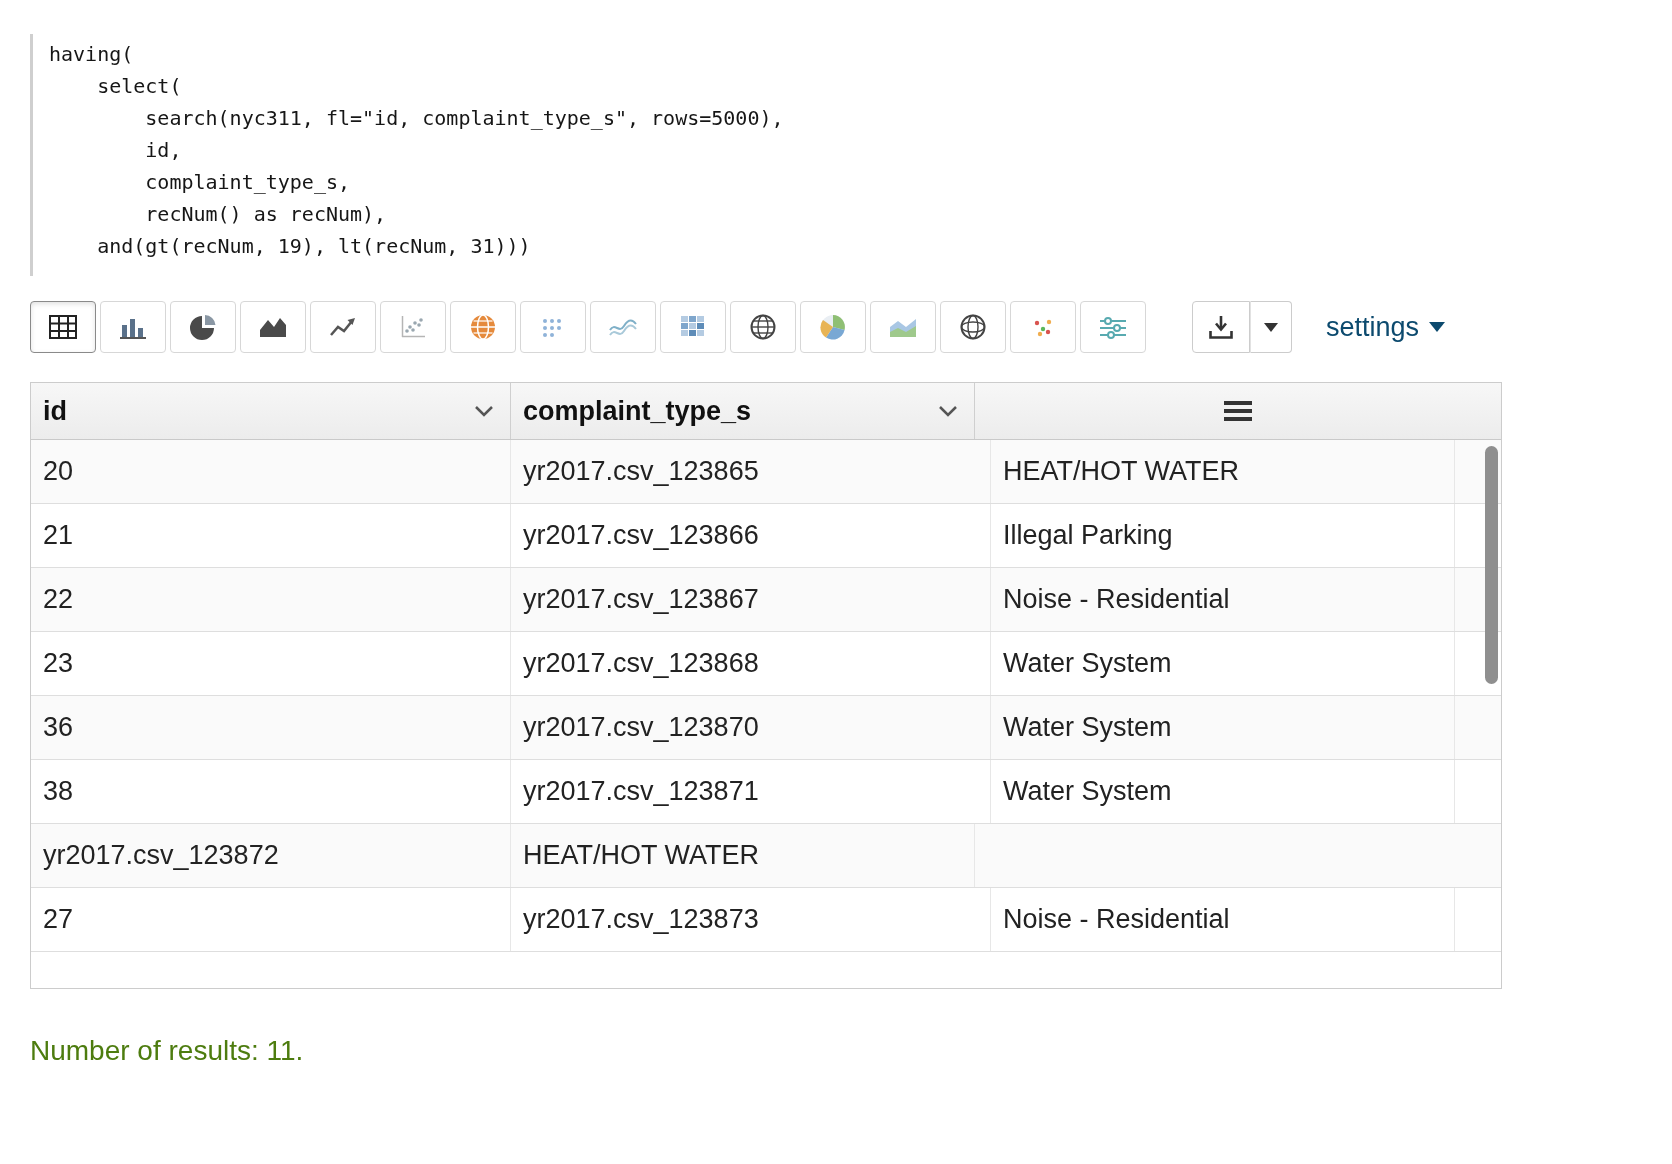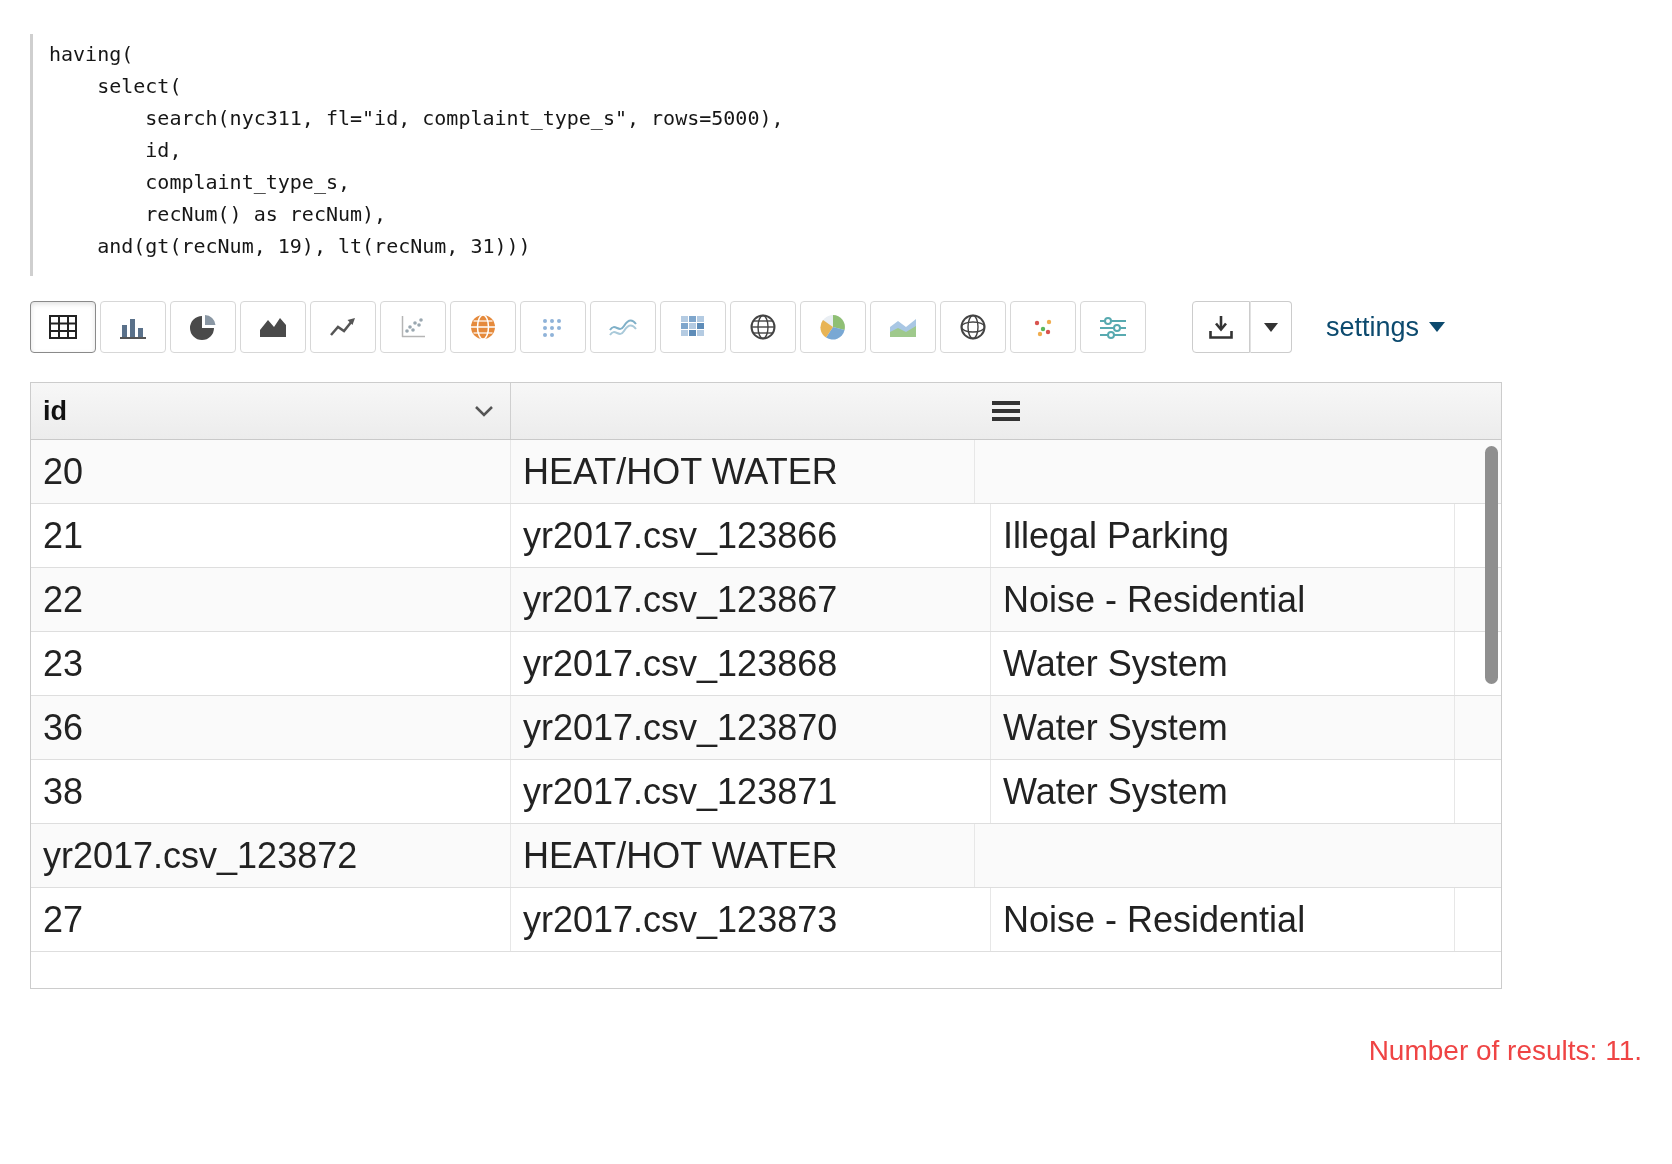--- a/index.html
+++ b/index.html
@@ -103,21 +103,21 @@
   .hcell.c2 { width: 464px; }
   .hmenu {
     flex: 1;
     display: flex; align-items: center; justify-content: center;
     cursor: pointer;
   }
   .grid-body { position: relative; height: 548px; overflow: hidden; background: #fff; }
   .grid-row {
     display: flex; height: 64px;
     border-bottom: 1px solid #dedede;
-    font-size: 36px; color: #222;
+    font-size: 27px; color: #222;
   }
   .grid-row:nth-child(odd) { background: #fafafa; }
   .cell {
     display: flex; align-items: center;
     padding: 0 12px;
     border-right: 1px solid #e7e7e7;
     overflow: hidden; white-space: nowrap;
   }
   .cell.c0 { width: 480px; }
   .cell.c1 { width: 480px; }
@@ -369,32 +369,39 @@
 </div>
 
 <div class="grid">
   <div class="grid-header">
     <div class="hcell c1">
       <span>id</span>
       <svg width="20" height="13" viewBox="0 0 20 13">
           <polyline points="2,2 10,10 18,2" fill="none" stroke="#555" stroke-width="2.5"></polyline>
         </svg>
     </div>
+    <div class="hcell c2">
+      <span>complaint_type_s</span>
+      <svg width="20" height="13" viewBox="0 0 20 13">
+          <polyline points="2,2 10,10 18,2" fill="none" stroke="#555" stroke-width="2.5"></polyline>
+        </svg>
+    </div>
     <div class="hmenu">
       <svg width="28" height="22" viewBox="0 0 28 22">
           <rect x="0" y="1" width="28" height="4" fill="#333"></rect>
           <rect x="0" y="9" width="28" height="4" fill="#333"></rect>
           <rect x="0" y="17" width="28" height="4" fill="#333"></rect>
         </svg>
     </div>
   </div>
 
   <div class="grid-body">
     <div class="grid-row">
       <div class="cell c0">20</div>
+      <div class="cell c1">yr2017.csv_123865</div>
       <div class="cell c2">HEAT/HOT WATER</div>
     </div>
     <div class="grid-row">
       <div class="cell c0">21</div>
       <div class="cell c1">yr2017.csv_123866</div>
       <div class="cell c2">Illegal Parking</div>
     </div>
     <div class="grid-row">
       <div class="cell c0">22</div>
       <div class="cell c1">yr2017.csv_123867</div>
@@ -424,13 +431,13 @@
       <div class="cell c1">yr2017.csv_123873</div>
       <div class="cell c2">Noise - Residential</div>
     </div>
 
     <div class="vscrollbar">
       <div class="vscroll-thumb"></div>
     </div>
   </div>
 </div>
 
-<div class="footer" style="color:#ef4444;text-align:right;">Number of results: 11.</div>
+<div class="footer" style="color:#4d7c0f;">Number of results: 11.</div>
 
 </body></html>

